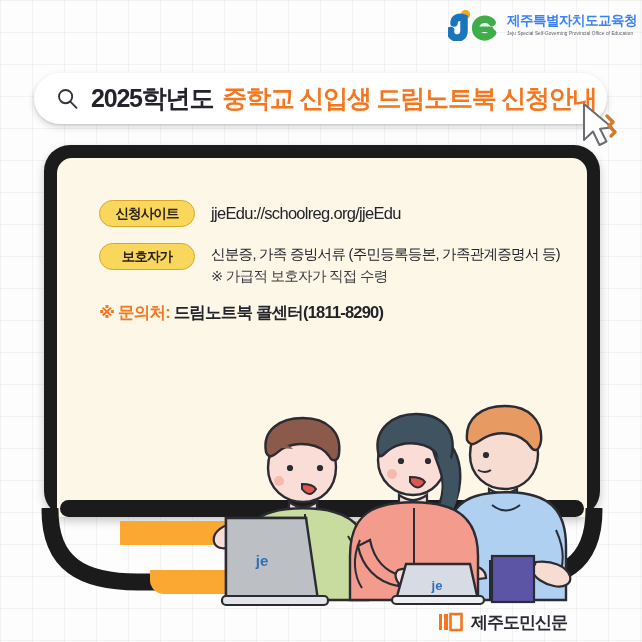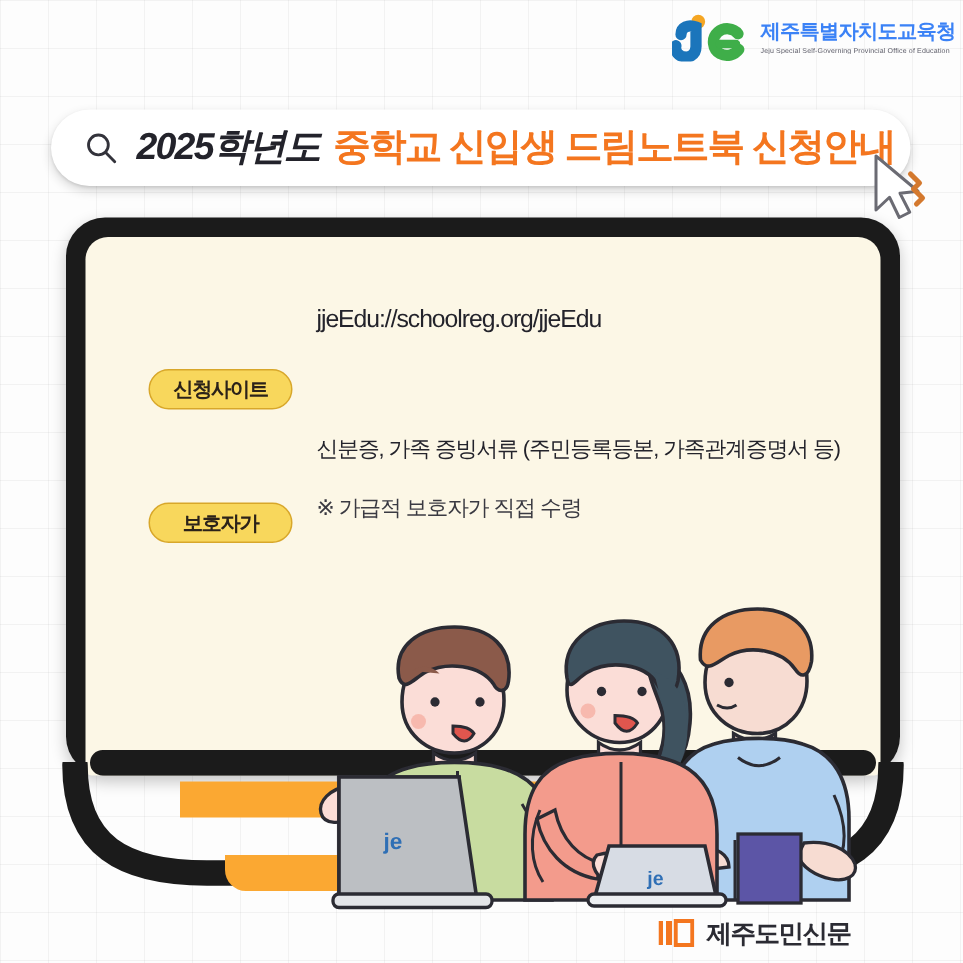--- a/index.html
+++ b/index.html
@@ -45,21 +45,21 @@
     position:absolute;left:34px;top:73px;width:573px;height:51px;
     background:#ffffff;border-radius:26px;
     box-shadow:0 3px 7px rgba(0,0,0,.16), 0 1px 2px rgba(0,0,0,.10);
     display:flex;align-items:center;padding:0 20px 0 22px;box-sizing:border-box;
   }
   #search-icon{flex:0 0 auto;margin-right:12px;display:block;}
   #title-text{
     font-size:25px;font-weight:bold;letter-spacing:-1.2px;white-space:nowrap;
     line-height:1;display:flex;align-items:baseline;gap:9px;
   }
-  .t-dark{color:#23232b;font-style:italic;}
+  .t-dark{color:#23232b;}
   .t-orange{color:#F4761F;}
 
   
   #cursor{position:absolute;left:578px;top:100px;width:46px;height:52px;}
 
   
   #laptop-frame{
     position:absolute;left:44px;top:145px;width:556px;height:372px;
     background:#1b1b1b;border-radius:26px;
     box-shadow:0 4px 10px rgba(0,0,0,.22);
@@ -91,31 +91,30 @@
     position:absolute;left:0;top:0;right:0;bottom:0;padding:42px 0 0 42px;
     box-sizing:border-box;
   }
   .row{display:flex;align-items:flex-start;margin-bottom:16px;}
   .pill{
     flex:0 0 auto;width:96px;height:27px;border-radius:14px;
     background:#F8D75C;border:1.6px solid #D8A72A;
     display:flex;align-items:center;justify-content:center;
     font-size:13.5px;font-weight:bold;color:#2b2219;letter-spacing:-.9px;
     box-sizing:border-box;
-    margin-top:46px;
   }
   .rowtext{margin-left:16px;padding-top:2px;}
   .val{
     font-size:16.5px;color:#23232b;letter-spacing:-.7px;line-height:1.35;
     white-space:nowrap;
   }
   .val.bold{font-weight:bold;font-size:16px;}
   .val.small{font-size:14.5px;}
   .note{
-    font-size:14.5px;color:#3a3a42;letter-spacing:-.7px;margin-top:18px;
+    font-size:14.5px;color:#3a3a42;letter-spacing:-.7px;margin-top:2px;
     white-space:nowrap;
   }
   #contact{
     margin-top:6px;font-size:16.5px;letter-spacing:-.8px;white-space:nowrap;
     color:#23232b;
   }
   #contact .q{color:#F4761F;font-weight:bold;}
   #contact .c{font-weight:bold;color:#23232b;}
 
   
@@ -184,20 +183,24 @@
 
         <div class="row">
           <div class="pill">보호자가</div>
           <div class="rowtext">
             <div class="val small">신분증, 가족 증빙서류 (주민등록등본, 가족관계증명서 등)</div>
             <div class="note">※ 가급적 보호자가 직접 수령</div>
           </div>
         </div>
 
 
+        <div id="contact">
+          <span class="q">※ 문의처:</span>
+          <span class="c">드림노트북 콜센터(1811-8290)</span>
+        </div>
 
       </div>
     </div>
   </div>
 
   <div id="base-orange"></div>
   <div id="hinge"></div>
   <svg id="base-arc" viewBox="0 0 588 86">
     <path d="M22 2 C22 56 54 74 110 74 L478 74 C534 74 566 56 566 2" fill="none" stroke="#1b1b1b" stroke-width="17" stroke-linecap="round"></path>
   </svg>

